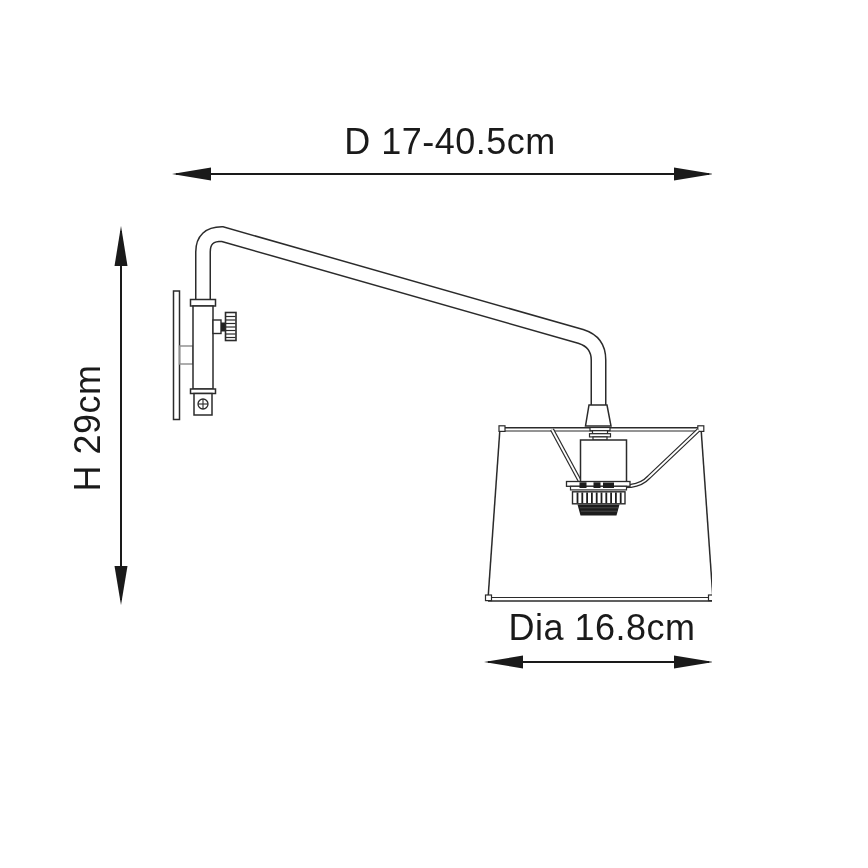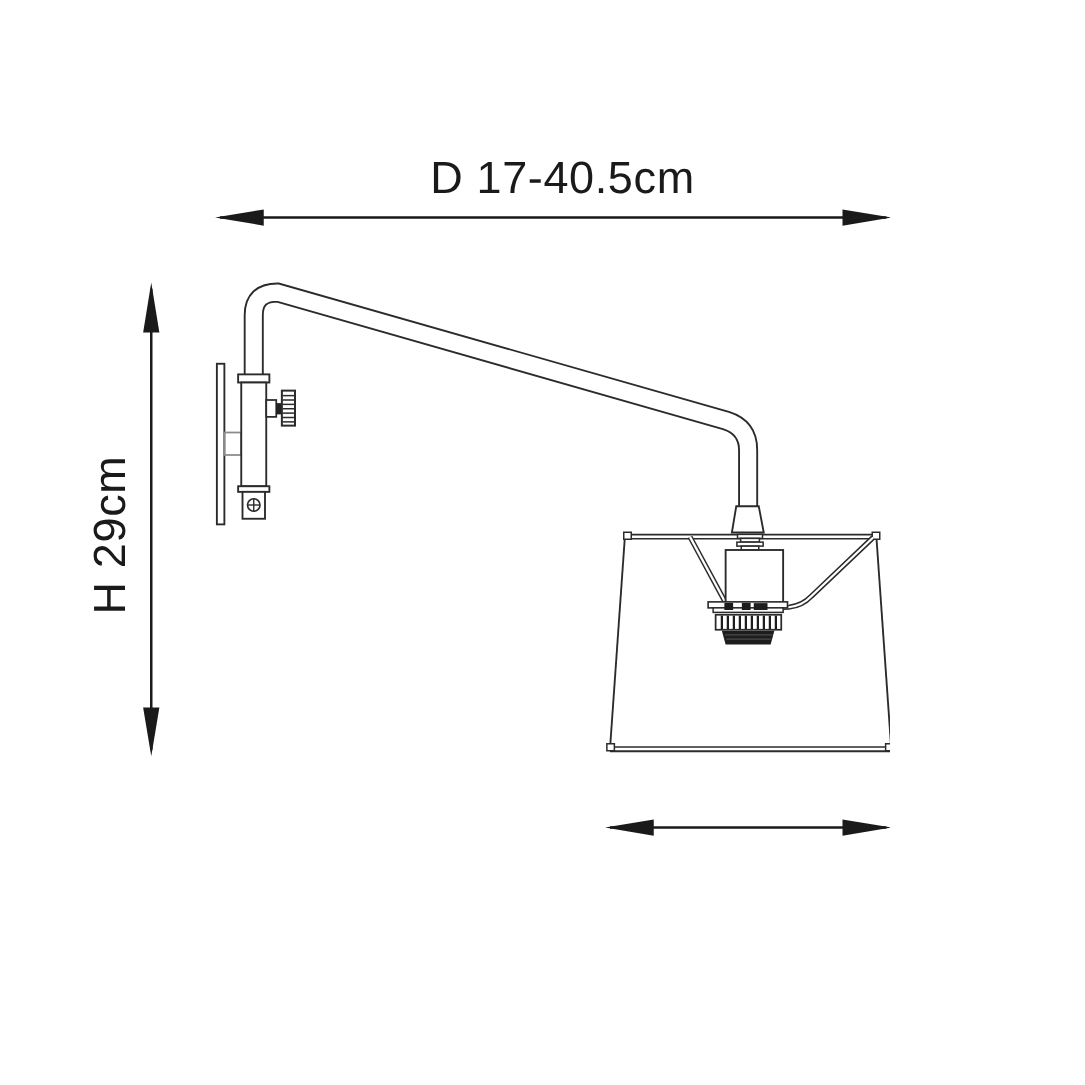--- a/index.html
+++ b/index.html
@@ -36,20 +36,21 @@
   .lbl-height  { left: 88px;  top: 428px; }
   .lbl-dia     { left: 602px; top: 628px; }
 </style>
 </head>
 <body>
 
 <div class="stage">
 
   <div class="dim-label lbl-depth">D 17-40.5cm</div>
   <div class="dim-label vertical lbl-height">H 29cm</div>
+  <div class="dim-label lbl-dia">Dia 16.8cm</div>
 
   <svg width="868" height="868" viewBox="0 0 868 868">
 
     <g stroke="#1a1a1a" fill="#1a1a1a">
       <line x1="176" y1="174" x2="709" y2="174" stroke-width="2"></line>
       <polygon points="172,174 211,167.5 211,180.5" stroke="none"></polygon>
       <polygon points="713,174 674,167.5 674,180.5" stroke="none"></polygon>
     </g>
 
     <g stroke="#1a1a1a" fill="#1a1a1a">

